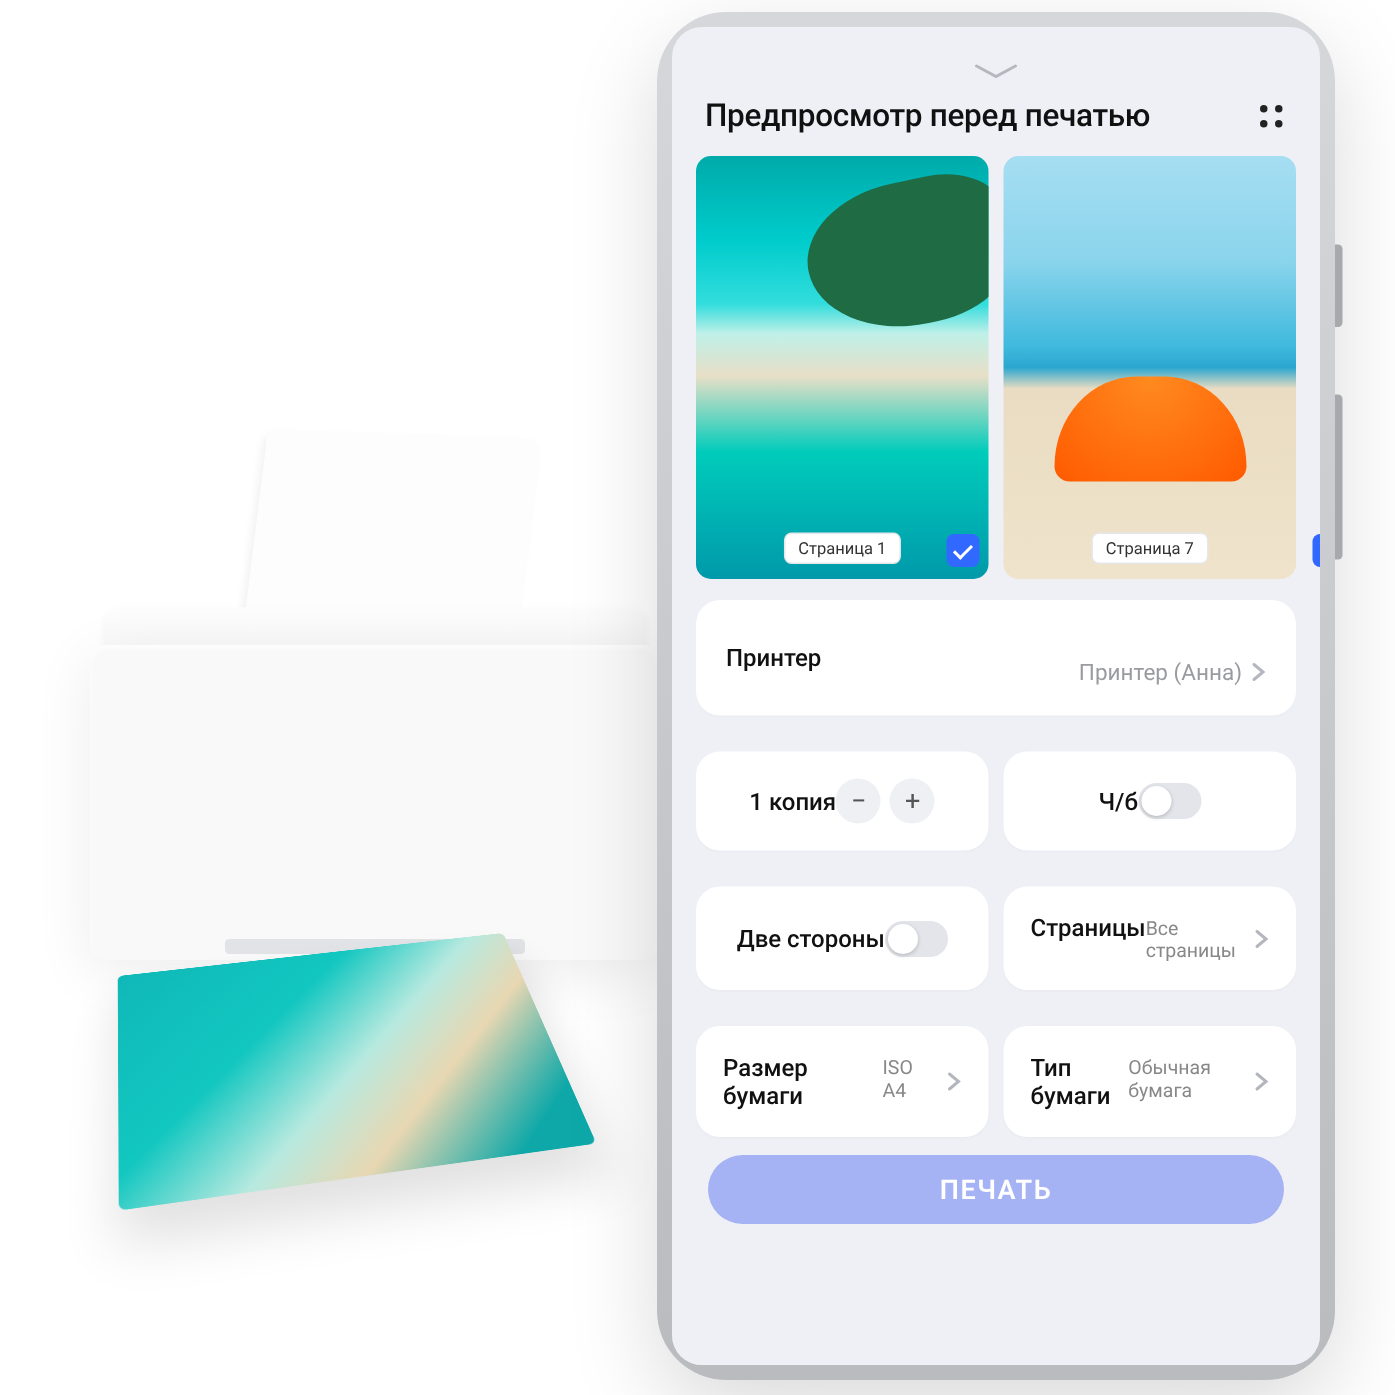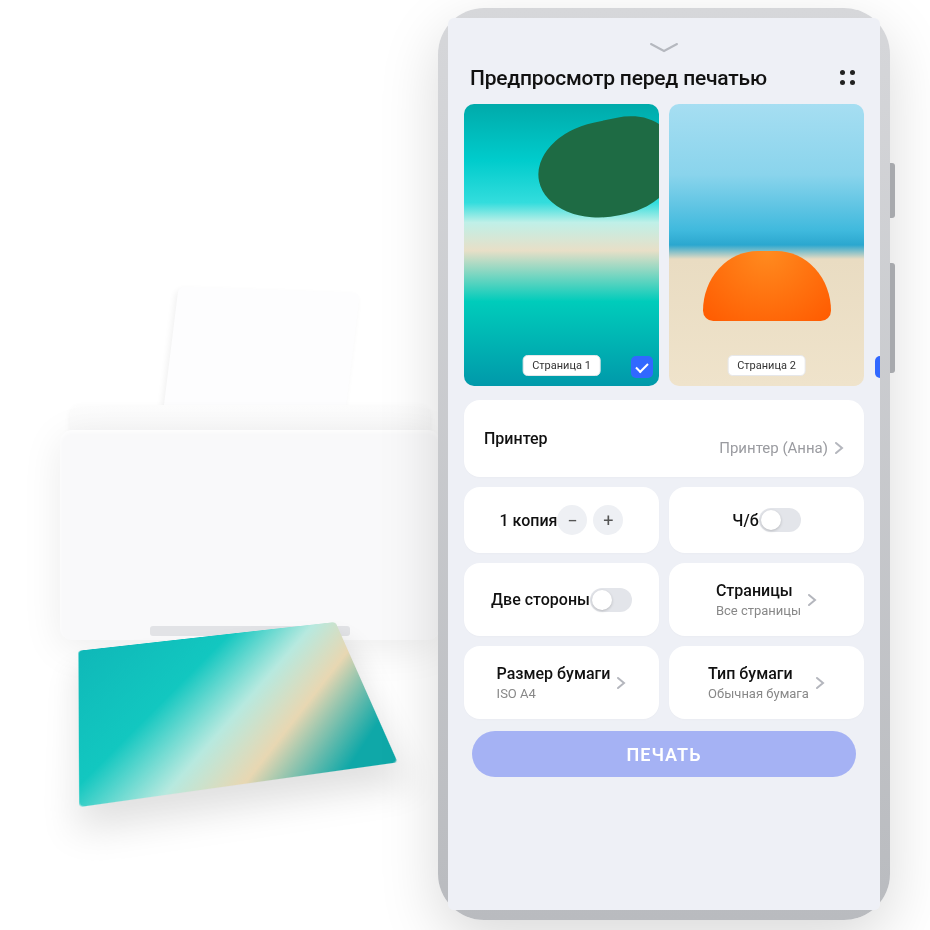--- a/index.html
+++ b/index.html
@@ -91,21 +91,21 @@
     width: 5px;
     background: #a7a9ad;
     border-radius: 0 3px 3px 0;
   }
   .phone-btn.b1 { top: 155px; height: 55px; }
   .phone-btn.b2 { top: 255px; height: 110px; }
   .screen {
     width: 100%;
     height: 100%;
     background: #eef0f6;
-    border-radius: 6px;
+    border-radius: 20px;
     overflow: hidden;
     display: flex;
     flex-direction: column;
     position: relative;
   }
 
   .statusbar { height: 34px; display:flex; align-items:flex-end; justify-content:center; }
   .statusbar svg { margin-bottom:-2px; }
 
   .header {
@@ -173,21 +173,21 @@
     content:""; width:10px; height:5px; border-left:2px solid #fff; border-bottom:2px solid #fff;
     transform: rotate(-45deg); margin-top:-2px;
   }
   .edge-peek{
     position:absolute; right:-1px; bottom:8px; width:6px; height:22px;
     background:#3168ff; border-radius:5px 0 0 5px;
   }
 
   .cards {
     display: flex; flex-direction: column;
-    gap: 10px;
+    gap: 24px;
     padding: 14px 16px 0 16px;
   }
   .card {
     background: #fff;
     border-radius: 16px;
     padding: 20px 20px;
     display: flex;
     align-items: center;
     justify-content: space-between;
     box-shadow: 0 1px 2px rgba(0,0,0,0.02);
@@ -209,21 +209,21 @@
 
   .toggle {
     width:42px; height:24px; background:#e3e5ea; border-radius:12px; position:relative;
   }
   .toggle::after{
     content:""; position:absolute; left:2px; top:2px;
     width:20px; height:20px; background:#fff; border-radius:50%;
     box-shadow:0 1px 3px rgba(0,0,0,0.2);
   }
 
-  .col { display:flex; flex-direction:column; }
+  .col { display:flex; flex-direction:row; }
 
   .print-btn {
     margin: 12px 24px 0 24px;
     height: 46px;
     background: #a5b2f4;
     border-radius: 23px;
     display:flex; align-items:center; justify-content:center;
     color:#fff; font-size:18px; font-weight:600; letter-spacing:1px;
   }
 
@@ -265,21 +265,21 @@
       </div>
     </div>
 
     <div class="thumbs">
       <div class="thumb island">
         <div class="page-label">Страница 1</div>
         <div class="check"></div>
       </div>
       <div class="thumb umbrella">
         <div class="umbrella-shape"></div>
-        <div class="page-label">Страница 2</div>
+        <div class="page-label">Страница 7</div>
       </div>
       <div class="edge-peek"></div>
     </div>
 
     <div class="cards">
 
       <div class="card">
         <div class="label-strong">Принтер</div>
         <div style="display:flex;align-items:center;margin-top:19px;">
           <span class="value-muted">Принтер (Анна)</span>

